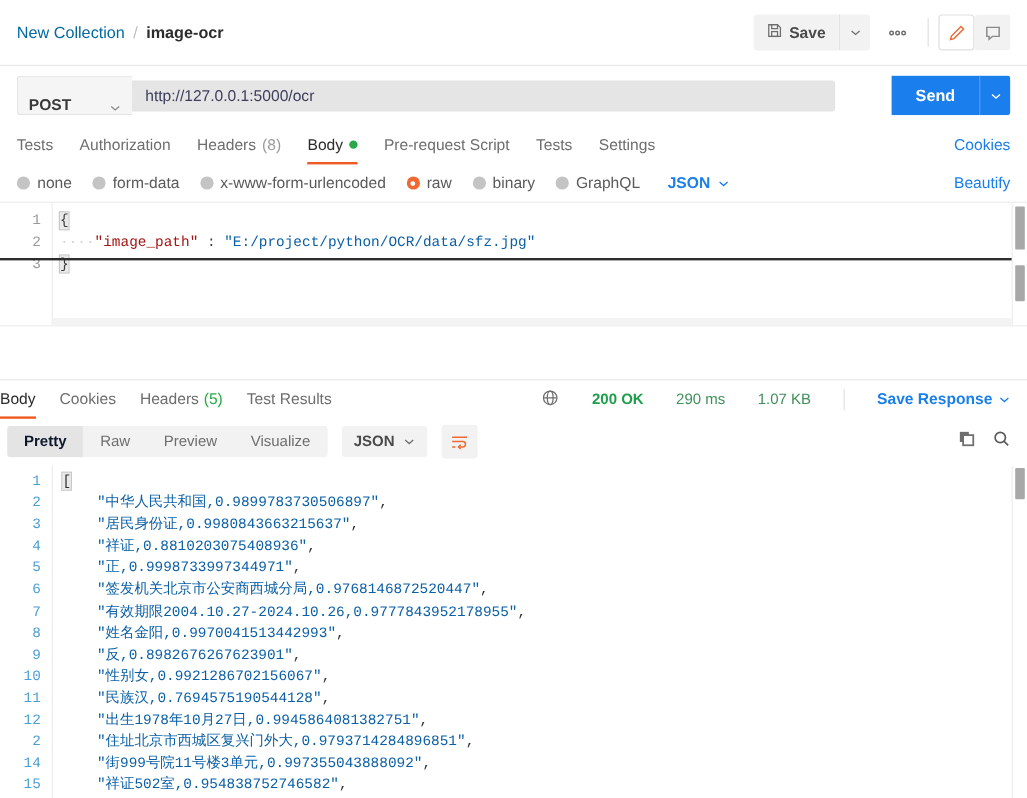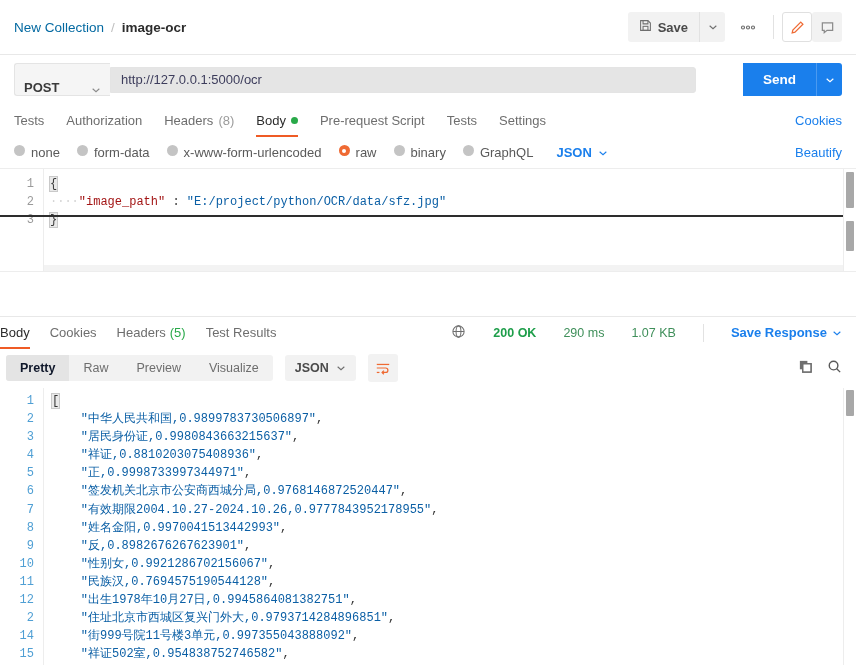--- a/index.html
+++ b/index.html
@@ -125,21 +125,21 @@
     margin-left: auto; font-size: 13px; color: #1a7fec; cursor: pointer;
   }
 
   
   .body-row {
     display: flex; align-items: center;
     padding: 0 14px; height: 32px;
     border-bottom: 1px solid #ededed;
   }
   .radio-opt {
-    display: flex; align-items: flex-start; gap: 6px;
+    display: flex; align-items: center; gap: 6px;
     margin-right: 17px; font-size: 13px; color: #5a5a5a;
     cursor: pointer;
   }
   .radio {
     width: 11px; height: 11px; border-radius: 50%;
     background: #c4c4c4; position: relative;
   }
   .radio.on { background: #ef6a33; }
   .radio.on::after {
     content:""; position:absolute; left:3.5px; top:3.5px;

